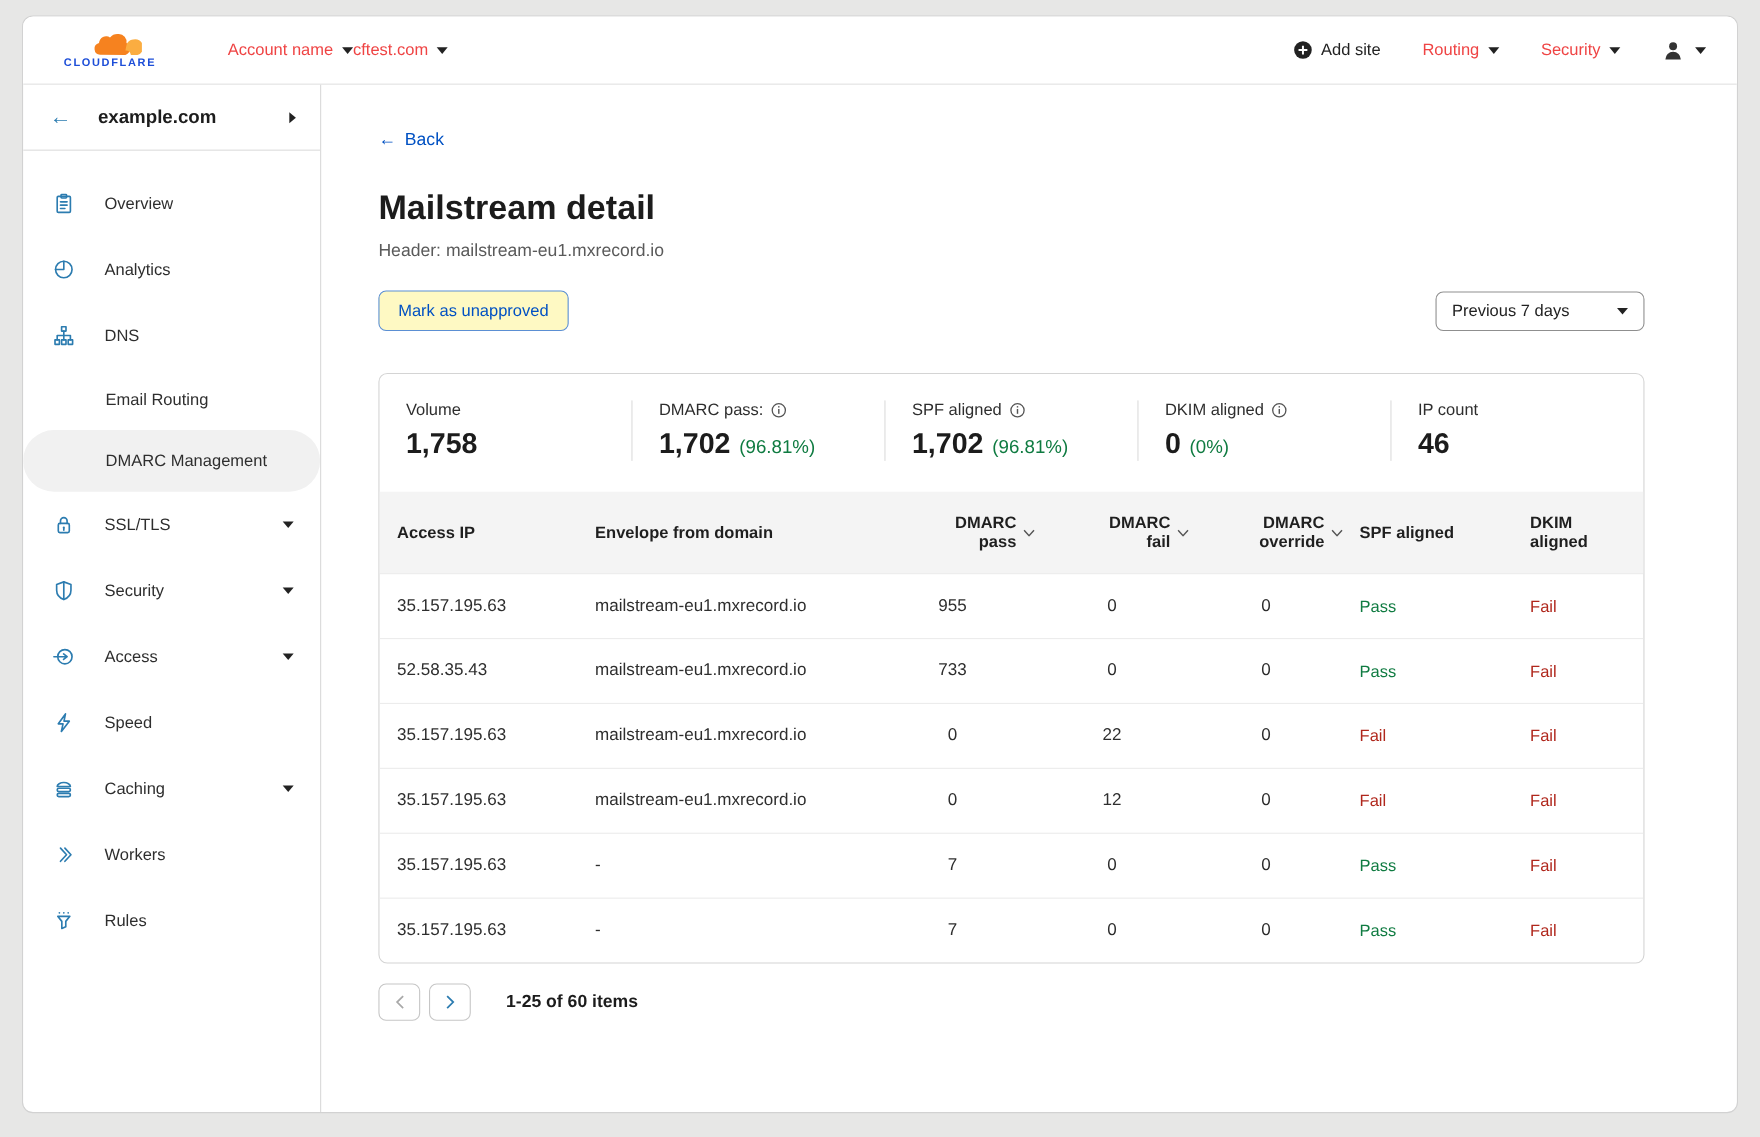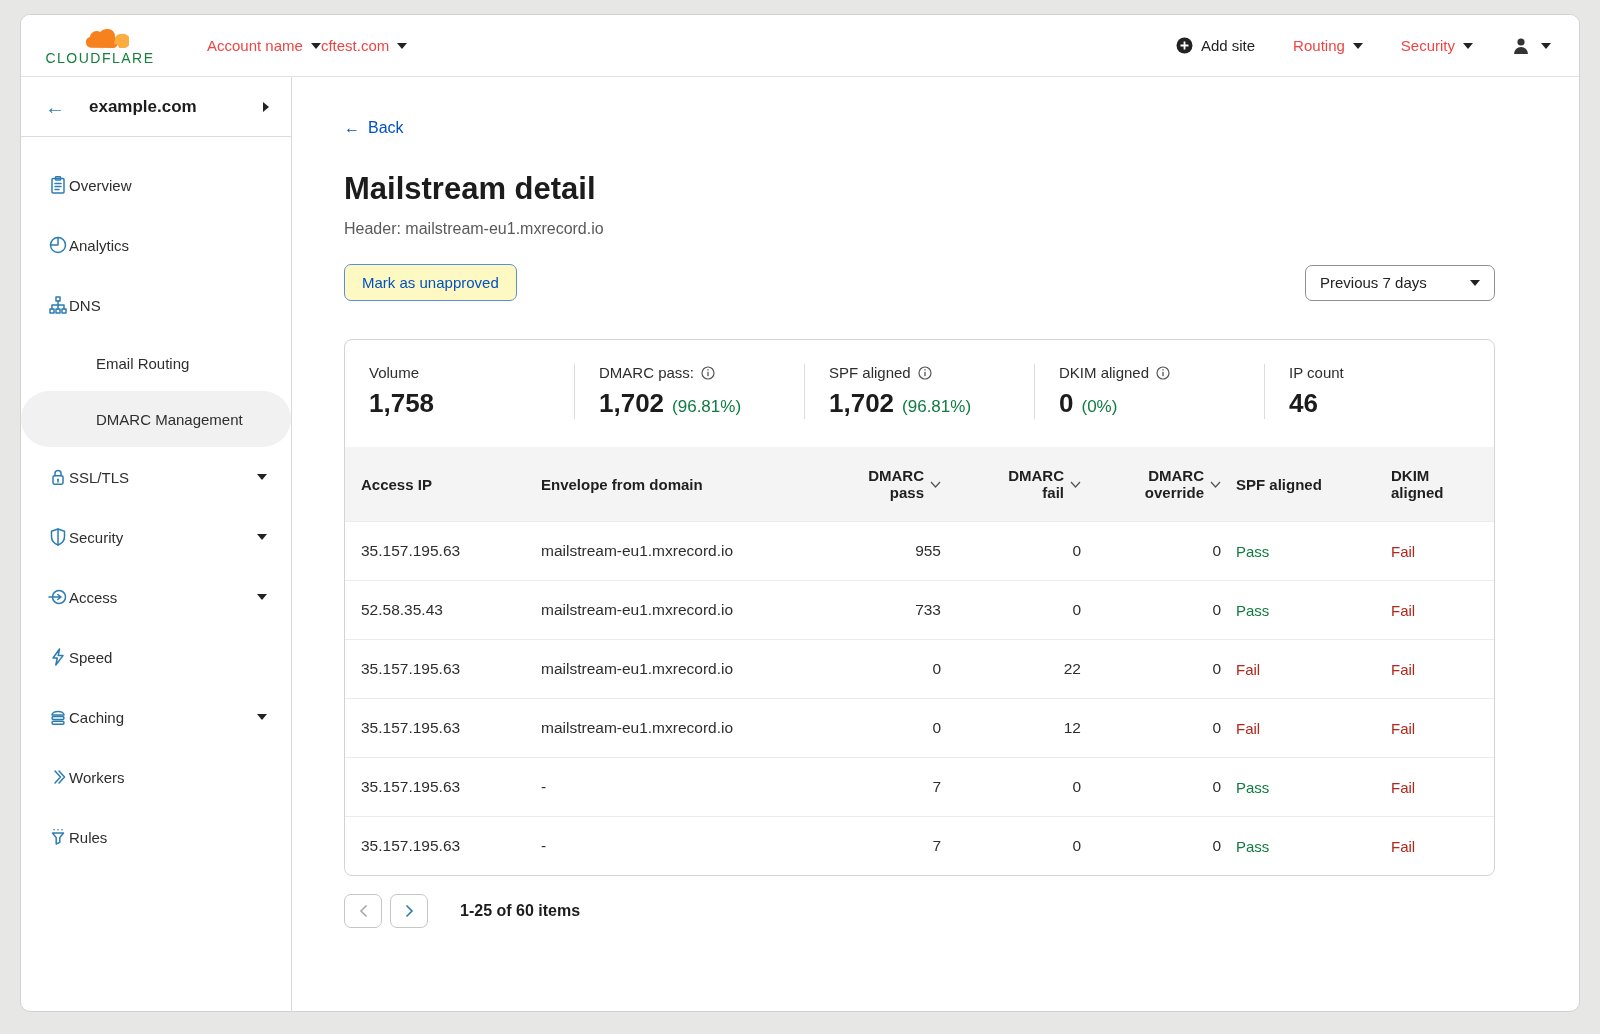--- a/index.html
+++ b/index.html
@@ -7,21 +7,21 @@
     font-family:"Liberation Sans","DejaVu Sans",sans-serif; background:#e7e7e6; }
   .window { position:absolute; left:20px; top:14px; right:20px; bottom:22px;
     background:#fff; border:1px solid #d2d2d2; border-radius:10px; overflow:hidden;
     display:flex; flex-direction:column; }
 
   
   .topbar { height:62px; flex:0 0 62px; display:flex; align-items:center;
     padding:0 28px 0 14px; border-bottom:1px solid #e2e2e2; background:#fff; }
   .logo { display:flex; flex-direction:column; align-items:center; width:130px; cursor:pointer; }
   .logo svg { display:block; margin-bottom:-2px; }
-  .brand-text { font-size:14px; font-weight:400; letter-spacing:1.5px; color:#15803d; }
+  .brand-text { font-size:10px; font-weight:700; letter-spacing:1.5px; color:#1d4ed8; }
   .nav-dd { display:flex; align-items:center; gap:8px; font-size:15px; color:#ef4444;
     cursor:pointer; }
   .acct { margin-left:42px; }
   .site { }
   .caret-down { width:0; height:0; border-left:5px solid transparent;
     border-right:5px solid transparent; border-top:6px solid #222; display:inline-block; }
   .topbar-right { margin-left:auto; display:flex; align-items:center; gap:38px; }
   .addsite { display:flex; align-items:center; gap:8px; font-size:15px; color:#222; cursor:pointer; }
   .usermenu { display:flex; align-items:center; gap:10px; cursor:pointer; }
 
@@ -32,21 +32,21 @@
     border-bottom:1px solid #dcdcdc; cursor:pointer; }
   .site-head .back-arrow { color:#2c7cb0; font-size:20px; line-height:1; }
   .site-name { font-weight:700; font-size:17px; color:#1d1d1d; margin-left:24px; }
   .caret-right { width:0; height:0; border-top:5px solid transparent;
     border-bottom:5px solid transparent; border-left:6px solid #222;
     margin-left:auto; display:inline-block; }
   .nav { padding-top:18px; }
   .nav-item { height:60px; display:flex; align-items:center; padding:0 24px 0 26px;
     font-size:15px; color:#2e2e2e; cursor:pointer; }
   .nav-item .nicon { width:22px; display:flex; justify-content:center; }
-  .nav-item .nlabel { }
+  .nav-item .nlabel { margin-left:26px; }
   .nav-item .nav-caret { margin-left:auto; }
   .caret-up-sm { width:0; height:0; border-left:5px solid transparent;
     border-right:5px solid transparent; border-bottom:6px solid #222; display:inline-block; }
   .caret-dn-sm { width:0; height:0; border-left:5px solid transparent;
     border-right:5px solid transparent; border-top:6px solid #222; display:inline-block; }
   .nav-sub { height:56px; display:flex; align-items:center; padding-left:75px;
     font-size:15px; color:#2e2e2e; cursor:pointer; }
   .nav-sub.active { background:#f1f1f1; border-radius:30px; }
 
   
@@ -76,21 +76,21 @@
     grid-template-columns:180px 250px 150px 140px 140px 155px 1fr;
     align-items:center; padding:0 16px; }
   .thead-row { background:#f4f4f4; height:74px; font-size:15px; font-weight:700; color:#1f1f1f; }
   .hc { display:flex; align-items:center; }
   .hc.num { justify-content:flex-end; gap:6px; }
   .hc.num .hlbl { text-align:right; max-width:72px; }
   .hc.left2 { padding-left:15px; }
   .hc.left2 .hlbl { max-width:62px; }
   .trow { height:59px; font-size:15.5px; color:#2e2e2e; border-top:1px solid #ececec; }
   .trow:first-of-type { border-top:none; }
-  .cell.num { text-align:right; }
+  .cell.num { text-align:center; }
   .cell.stat-cell { padding-left:15px; font-size:15px; }
   .cell.pass { color:#0f7b41; }
   .cell.fail { color:#b0271c; }
 
   .pager { margin-top:18px; display:flex; align-items:center; padding-bottom:30px; }
   .pg-btn { width:38px; height:34px; border:1px solid #c6c6c6; border-radius:7px;
     background:#fff; display:flex; align-items:center; justify-content:center;
     cursor:pointer; }
   .pg-btn + .pg-btn { margin-left:8px; }
   .pg-btn.disabled { cursor:default; }

